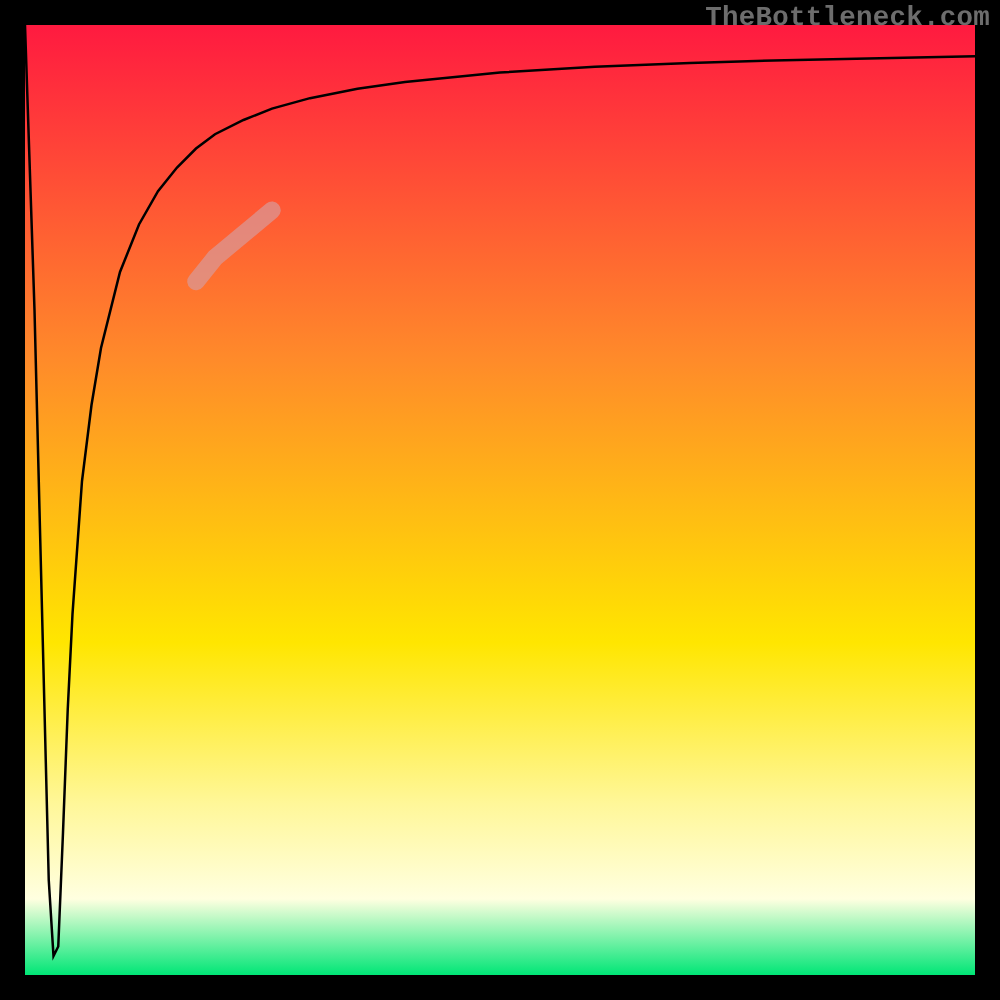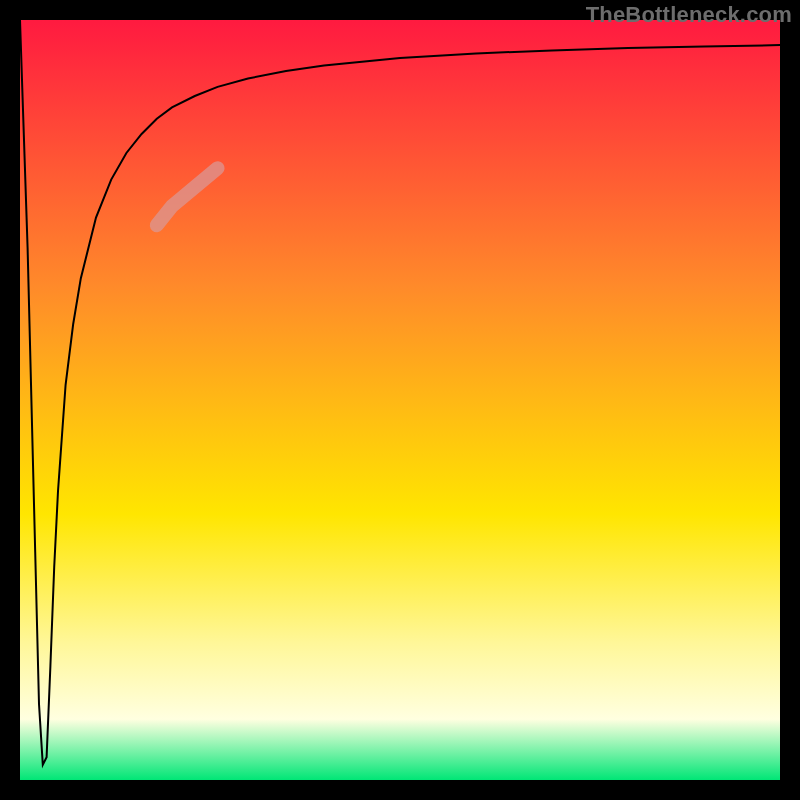--- a/index.html
+++ b/index.html
@@ -7,20 +7,21 @@
     padding: 0;
     width: 800px;
     height: 800px;
     background: #ffffff;
     font-family: Arial, Helvetica, sans-serif;
   }
   .chart-wrap {
     position: relative;
     width: 800px;
     height: 700px;
+    font-family: Liberation Mono, monospace;
   }
   svg {
     display: block;
   }
   .watermark {
     position: absolute;
     top: 2px;
     right: 8px;
     font-size: 22px;
     font-weight: 600;

